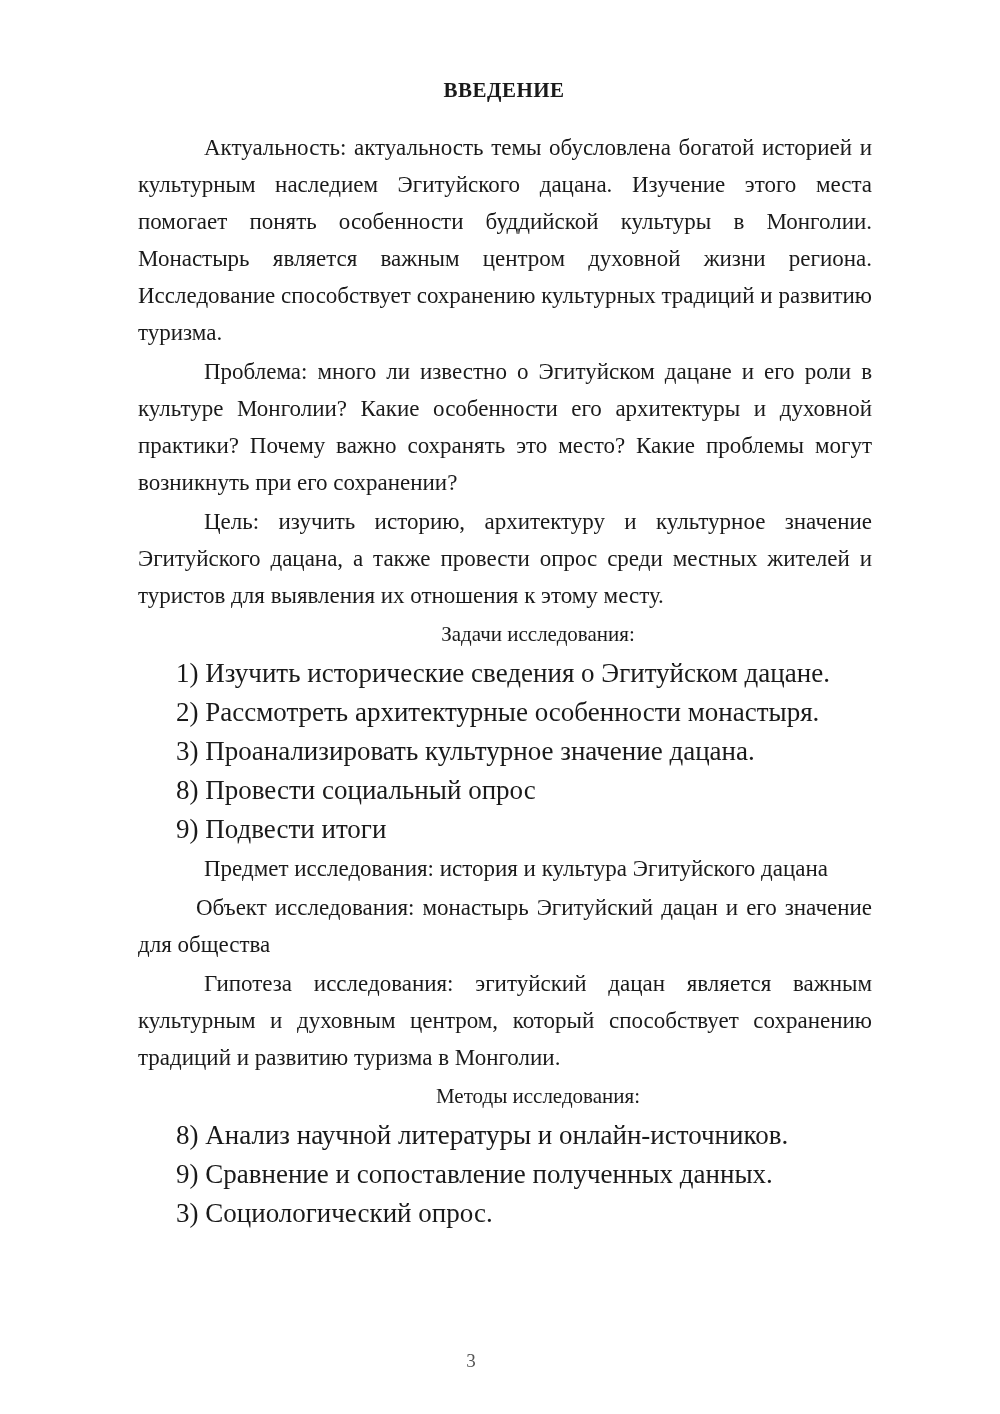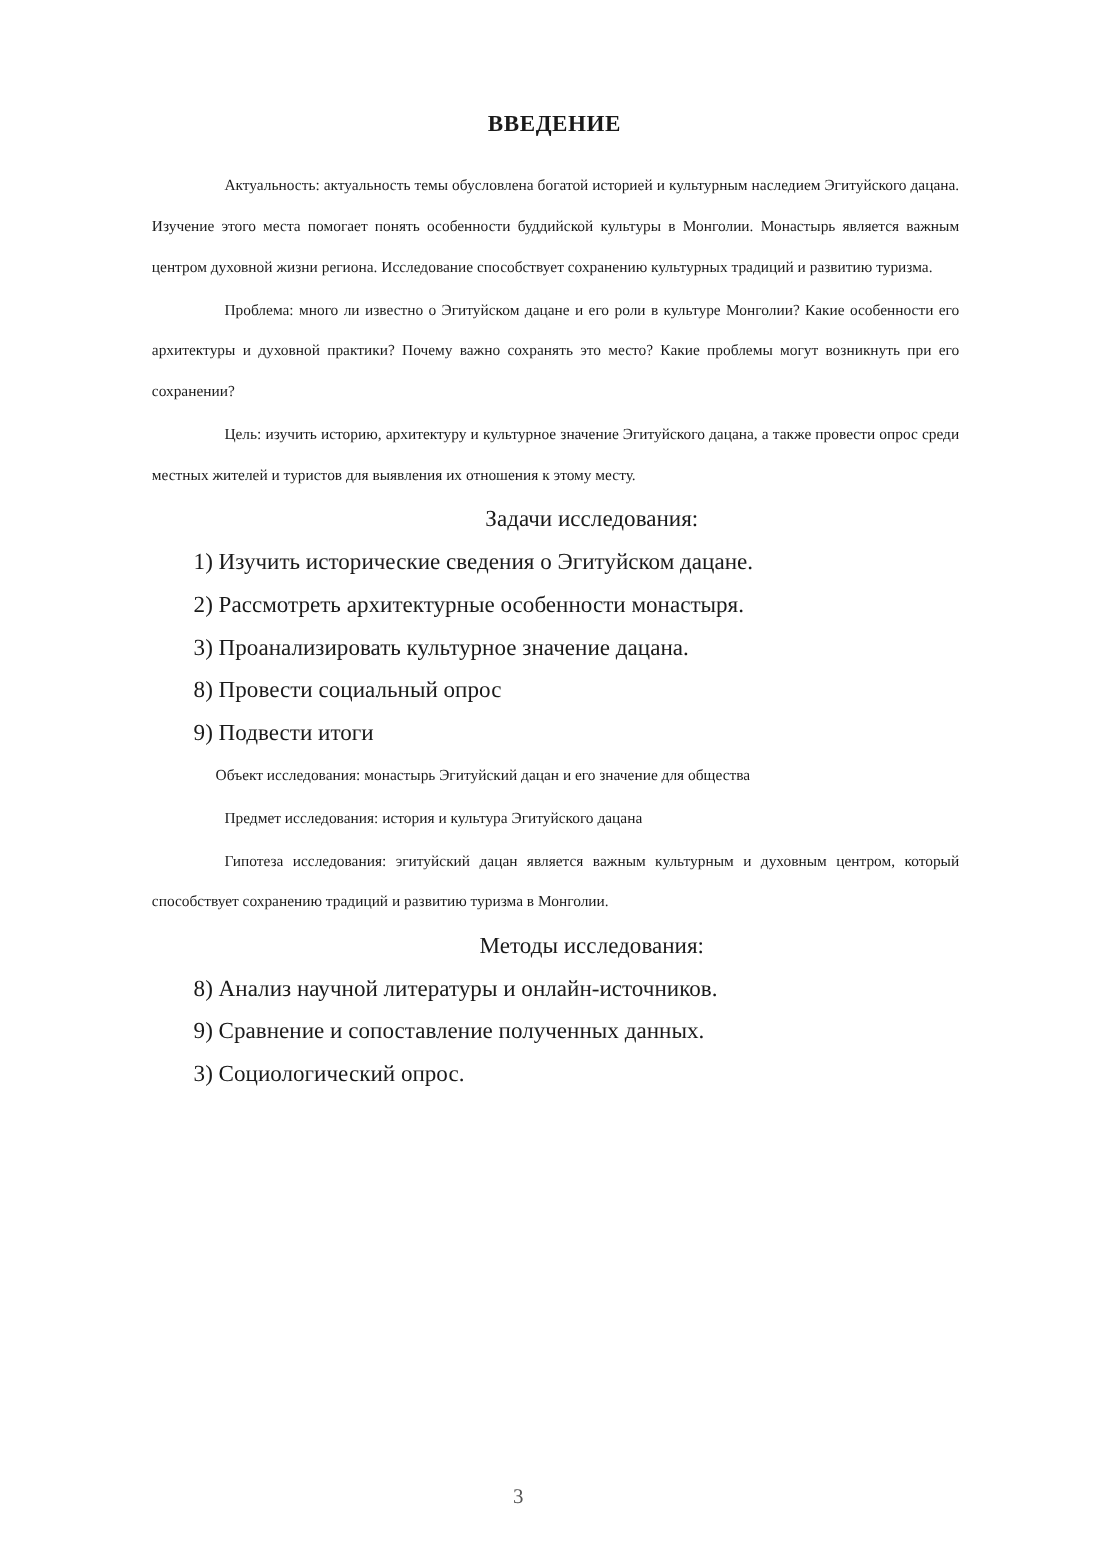--- a/index.html
+++ b/index.html
@@ -15,44 +15,44 @@
     position: relative;
     overflow: hidden;
   }
   .page {
     position: absolute;
     left: 0;
     top: 0;
     width: 1000px;
     height: 1414px;
     box-sizing: border-box;
-    padding: 100px 72px 40px 138px;
+    padding: 78px 72px 40px 138px;
   }
   .doc-title {
     font-size: 21px;
     font-weight: bold;
     text-align: center;
     letter-spacing: 0.5px;
     margin: 0 0 26px 0;
     padding-right: 58px;
   }
   .para {
-    font-size: 14px;
+    font-size: 23px;
     line-height: 37px;
     text-align: justify;
     text-justify: inter-word;
     margin: 0 0 2px 0;
     padding-right: 56px;
     text-indent: 66px;
   }
   .para.no-justify {
     text-align: left;
   }
   .list-item {
-    font-size: 21px;
+    font-size: 27px;
     line-height: 37px;
     text-align: left;
     margin: 0 0 2px 0;
     padding-right: 56px;
     text-indent: 38px;
   }
   .sub-head {
     font-size: 21px;
     line-height: 37px;
     text-align: center;
@@ -87,23 +87,23 @@
   <p class="para">Цель: изучить историю, архитектуру и культурное значение Эгитуйского дацана, а также провести опрос среди местных жителей и туристов для выявления их отношения к этому месту.</p>
 
   <p class="sub-head">Задачи исследования:</p>
 
   <p class="list-item">1) Изучить исторические сведения о Эгитуйском дацане.</p>
   <p class="list-item">2) Рассмотреть архитектурные особенности монастыря.</p>
   <p class="list-item">3) Проанализировать культурное значение дацана.</p>
   <p class="list-item">8) Провести социальный опрос</p>
   <p class="list-item">9) Подвести итоги</p>
 
+  <p class="para no-justify">Предмет исследования: история и культура Эгитуйского дацана</p>
+
   <p class="para hang">Объект исследования: монастырь Эгитуйский дацан и его значение для общества</p>
-
-  <p class="para no-justify">Предмет исследования: история и культура Эгитуйского дацана</p>
 
   <p class="para">Гипотеза исследования: эгитуйский дацан является важным культурным и духовным центром, который способствует сохранению традиций и развитию туризма в Монголии.</p>
 
   <p class="sub-head">Методы исследования:</p>
 
   <p class="list-item">8) Анализ научной литературы и онлайн-источников.</p>
   <p class="list-item">9) Сравнение и сопоставление полученных данных.</p>
   <p class="list-item">3) Социологический опрос.</p>
 
   <div class="page-number">3</div>

